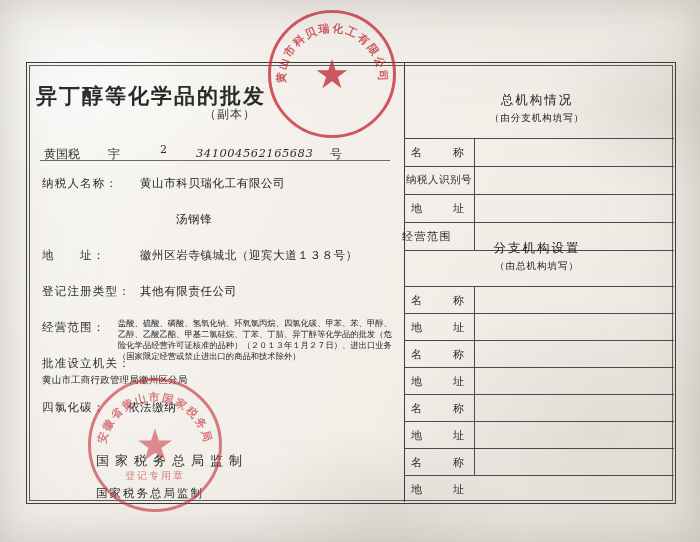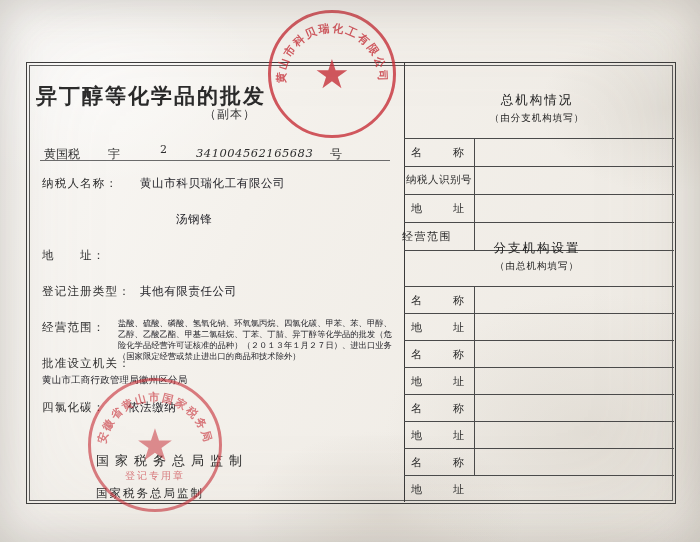--- a/index.html
+++ b/index.html
@@ -274,20 +274,21 @@
   <div class="numrow-word" style="left:196px; top:146px; font-size:11.5px; letter-spacing:0.5px;font-style:italic;">341004562165683</div>
   <div class="numrow-word" style="left:330px; top:146px;">号</div>
   <div class="uline" style="left:40px; top:160px; width:350px;"></div>
 
   <div class="lbl" style="left:42px; top:176px;">纳税人名称：</div>
   <div class="val val-hand" style="left:140px; top:176px;">黄山市科贝瑞化工有限公司</div>
 
   <div class="val val-hand" style="left:176px; top:212px;">汤钢锋</div>
 
   <div class="lbl" style="left:42px; top:248px;">地　　址：</div>
+  <div class="val val-hand" style="left:140px; top:248px;">徽州区岩寺镇城北（迎宾大道１３８号）</div>
 
   <div class="lbl" style="left:42px; top:284px;">登记注册类型：</div>
   <div class="val val-hand" style="left:140px; top:284px;">其他有限责任公司</div>
 
   <div class="lbl" style="left:42px; top:320px;">经营范围：</div>
   <div class="val tiny val-hand" style="left:118px; top:318px; width:276px; white-space:normal;">盐酸、硫酸、磷酸、氢氧化钠、环氧氯丙烷、四氯化碳、甲苯、苯、甲醇、乙醇、乙酸乙酯、甲基二氯硅烷、丁苯、丁腈、异丁醇等化学品的批发（危险化学品经营许可证核准的品种）（２０１３年１月２７日）、进出口业务（国家限定经营或禁止进出口的商品和技术除外）</div>
 
   <div class="lbl" style="left:42px; top:356px;">批准设立机关：</div>
   <div class="val small val-hand" style="left:42px; top:374px;">黄山市工商行政管理局徽州区分局</div>
 

